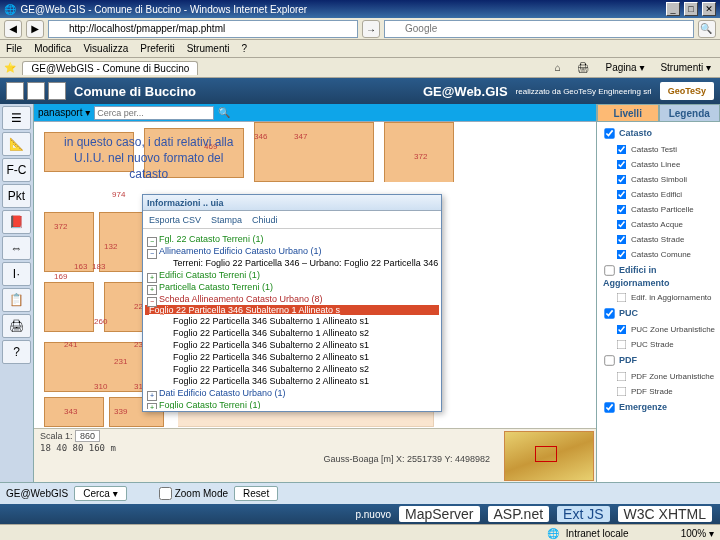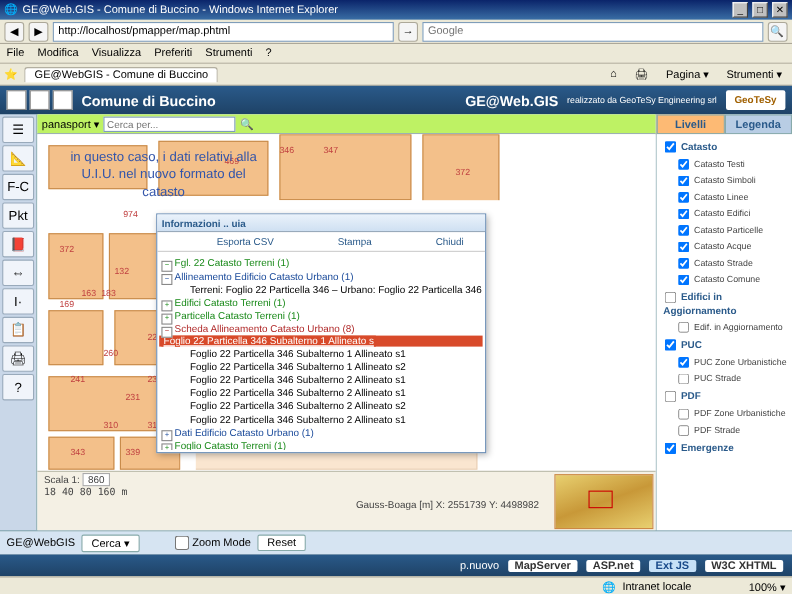--- a/index.html
+++ b/index.html
@@ -4,21 +4,21 @@
 <style>
   * { box-sizing: border-box; margin: 0; padding: 0; font-family: Tahoma, sans-serif; }
   body { width: 720px; height: 540px; overflow: hidden; background: #ece9d8; font-size: 10px; }
 
   
   .ie-title { height: 18px; background: linear-gradient(#0a246a,#3a6ea5); color:#fff; display:flex; align-items:center; padding:0 4px; font-size:10px; gap:4px;}
   .ie-title .spacer{flex:1}
   .ie-title .winbtn{width:14px;height:14px;background:#c0c0c0;border:1px solid #fff;border-right-color:#404040;border-bottom-color:#404040;font-size:9px;line-height:12px;text-align:center;color:#000;}
   .ie-addr { height:22px; background:#ece9d8; border-bottom:1px solid #aca899; display:flex; align-items:center; padding:2px 4px; gap:4px;}
   .ie-addr .btn{width:18px;height:18px;border:1px solid #aca899;border-radius:3px;background:#f5f5f5;display:flex;align-items:center;justify-content:center;font-size:10px;}
-  .ie-addr input{flex:1;height:18px;border:1px solid #7f9db9;padding:0 4px;font-size:10px;}
+  .ie-addr input{flex:1;height:18px;border:1px solid #7f9db9;padding:0 20px;font-size:10px;}
   .ie-menu { height:18px; background:#ece9d8; border-bottom:1px solid #aca899; display:flex; align-items:center; gap:12px; padding:0 6px; font-size:10px;}
   .ie-tab { height:20px; background:#ece9d8; border-bottom:1px solid #aca899; display:flex; align-items:center; padding:0 4px; gap:6px;}
   .ie-tab .tab{background:#fff;border:1px solid #aca899;border-bottom:none;padding:1px 8px;font-size:10px;border-radius:3px 3px 0 0;}
   .ie-tab .spacer{flex:1}
   .ie-tab .tbtn{padding:1px 4px;border:1px solid transparent;font-size:10px;}
 
   
   .app-head { height:26px; background:linear-gradient(#2a5a8a,#1e4266); color:#fff; display:flex; align-items:center; padding:0 6px; gap:8px; font-size:12px;}
   .app-head .logos{display:flex;gap:3px}
   .app-head .logo{width:18px;height:18px;background:#fff;border:1px solid #888;}
@@ -26,35 +26,35 @@
   .app-head .spacer{flex:1}
   .app-head .brand{font-weight:bold;font-size:13px}
   .app-head .logo2{height:18px;padding:0 8px;background:#fff;color:#a06000;border-radius:2px;font-size:9px;line-height:18px;font-weight:bold;}
 
   
   .app-body { position:relative; height:378px; display:flex; background:#3a6b95;}
   .left-tools { width:34px; background:#c9d7e8; border-right:1px solid #8aa; display:flex; flex-direction:column; gap:2px; padding:2px;}
   .left-tools .tool{height:24px;background:#f0f4fa;border:1px solid #9ab;border-radius:2px;display:flex;align-items:center;justify-content:center;font-size:12px;}
 
   .map-area { flex:1; position:relative; background:#fff; }
-  .map-top-bar{height:18px;background:#bef264;border-bottom:1px solid #9ab;display:flex;align-items:center;padding:0 4px;gap:4px;font-size:10px;}
+  .map-top-bar{height:18px;background:#0ea5e9;border-bottom:1px solid #9ab;display:flex;align-items:center;padding:0 4px;gap:4px;font-size:10px;}
   .map-top-bar input{width:120px;height:14px;border:1px solid #7f9db9;font-size:9px;padding:0 2px;}
 
   .map-canvas{position:absolute;top:18px;left:0;right:0;bottom:54px;background:#fff;overflow:hidden;}
   .parcel{position:absolute;background:#f3c08a;border:1px solid #c88b4a;}
   .road{position:absolute;background:#fff;}
   .pnum{position:absolute;font-size:8px;color:#c04040;}
 
   .overlay-text{position:absolute;top:12px;left:30px;color:#3355aa;font-size:12px;text-align:center;line-height:16px;z-index:5;}
 
   
   .popup{position:absolute;left:108px;top:72px;width:300px;height:218px;background:#fff;border:1px solid #6a8db5;box-shadow:2px 2px 6px rgba(0,0,0,.3);z-index:10;font-size:9px;}
   .popup .ph{height:16px;background:linear-gradient(#eaf2fb,#cfe0f2);border-bottom:1px solid #9ab;display:flex;align-items:center;padding:0 4px;color:#2a5a8a;font-weight:bold;}
   .popup .pt{height:18px;border-bottom:1px solid #ccc;display:flex;align-items:center;gap:10px;padding:0 6px;}
-  .popup .pt span{color:#2a5a8a;margin-left:48px;}
+  .popup .pt span{color:#2a5a8a;}
   .popup .tree{padding:4px 2px;overflow:auto;height:180px;}
   .popup .node{padding:1px 0 1px 14px;white-space:nowrap;position:relative;}
   .popup .node::before{content:"";position:absolute;left:2px;top:4px;width:8px;height:8px;border:1px solid #888;background:#fff;font-size:7px;line-height:7px;text-align:center;}
   .popup .node.open::before{content:"−";}
   .popup .node.closed::before{content:"+";}
   .popup .leaf{padding:1px 0 1px 28px;white-space:nowrap;}
   .popup .hl{background:#d84a2a;color:#fff;padding:0 2px;text-decoration:underline;}
   .popup .green{color:#1a8a1a;}
   .popup .blue{color:#1a4a9a;}
   .popup .red{color:#b02a2a;}
@@ -76,21 +76,21 @@
   .scale-area{flex:1;padding:2px 6px;font-size:9px;color:#444;}
   .coords{font-size:9px;color:#444;text-align:right;padding-right:6px;}
   .overview{width:90px;height:50px;margin:2px;border:1px solid #c84;background:linear-gradient(160deg,#e8d070 0%,#c89838 50%,#e8d070 100%);position:relative;}
   .overview .box{position:absolute;left:30px;top:14px;width:22px;height:16px;border:1px solid #c00;}
 
   
   .app-bar{height:22px;background:#d6e4f2;border-top:1px solid #8aa;display:flex;align-items:center;gap:6px;padding:0 6px;font-size:10px;}
   .app-bar .chk{display:flex;align-items:center;gap:3px;}
   .app-bar .btn{padding:1px 8px;background:#fff;border:1px solid #8aa;border-radius:2px;}
   .app-footer{height:20px;background:linear-gradient(#2a5a8a,#1e4266);color:#fff;display:flex;align-items:center;justify-content:flex-end;gap:8px;padding:0 8px;font-size:10px;}
-  .app-footer .badge{background:#fff;color:#333;padding:0 6px;border-radius:2px;font-size:10px;font-weight:bold;}
+  .app-footer .badge{background:#fff;color:#333;padding:0 6px;border-radius:2px;font-size:14px;font-weight:normal;}
   .app-footer .badge.ext{background:#c6e0f7;color:#1a4a8a;}
 
   
   .ie-status{height:18px;background:#ece9d8;border-top:1px solid #aca899;display:flex;align-items:center;font-size:10px;padding:0 6px;gap:6px;}
   .ie-status .spacer{flex:1}
 </style>
 </head>
 <body>
 
 <div class="ie-title">
@@ -250,22 +250,22 @@
   </div>
 
   <div class="right-panel">
     <div class="tabs">
       <div class="t active">Livelli</div>
       <div class="t">Legenda</div>
     </div>
     <div class="layers" id="layers-list">
         <div class="grp"><input type="checkbox" checked="" style=""><span class="gt">Catasto</span></div>
         <div class="item"><input type="checkbox" checked="" style="">Catasto Testi</div>
+        <div class="item"><input type="checkbox" checked="" style="">Catasto Linee</div>
         <div class="item"><input type="checkbox" checked="" style="">Catasto Simboli</div>
-        <div class="item"><input type="checkbox" checked="" style="">Catasto Linee</div>
         <div class="item"><input type="checkbox" checked="" style="">Catasto Edifici</div>
         <div class="item"><input type="checkbox" checked="" style="">Catasto Particelle</div>
         <div class="item"><input type="checkbox" checked="" style="">Catasto Acque</div>
         <div class="item"><input type="checkbox" checked="" style="">Catasto Strade</div>
         <div class="item"><input type="checkbox" checked="" style="">Catasto Comune</div>
         <div class="grp"><input type="checkbox" style=""><span class="gt">Edifici in Aggiornamento</span></div>
         <div class="item"><input type="checkbox" style="">Edif. in Aggiornamento</div>
         <div class="grp"><input type="checkbox" checked="" style=""><span class="gt">PUC</span></div>
         <div class="item"><input type="checkbox" checked="" style="">PUC Zone Urbanistiche</div>
         <div class="item"><input type="checkbox" style="">PUC Strade</div>

